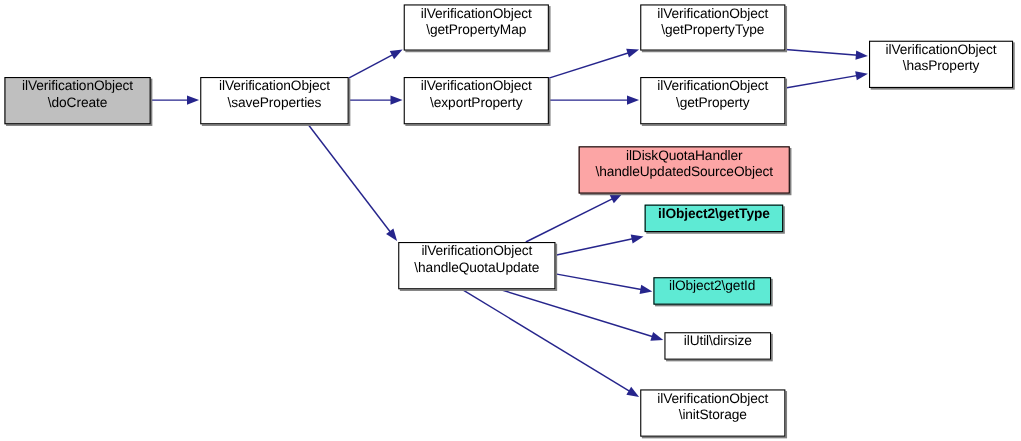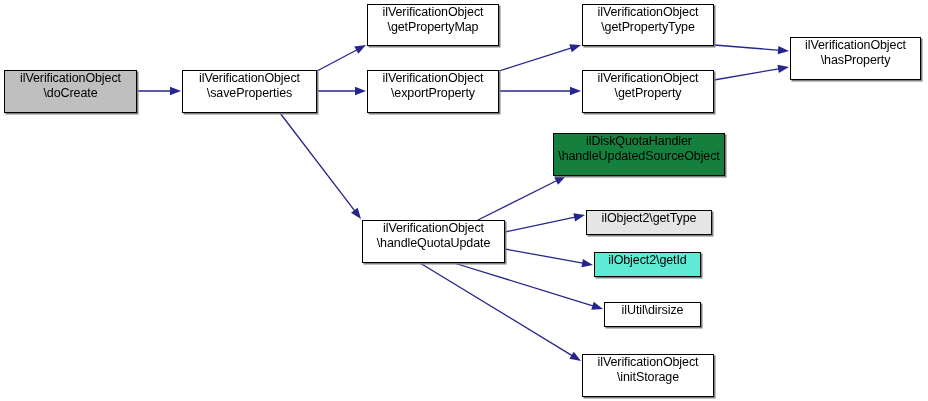--- a/index.html
+++ b/index.html
@@ -116,20 +116,20 @@
     <div class="node" style="left: 367px; top: 70px; width: 132px; height: 43px; background: rgb(255, 255, 255); border-color: rgb(0, 0, 0); box-shadow: rgb(128, 128, 128) 1.5px 1.5px 0px 0px;"><span class="node-label">ilVerificationObject
 \exportProperty</span></div>
     <div class="node" style="left: 582px; top: 4px; width: 132px; height: 42px; background: rgb(255, 255, 255); border-color: rgb(0, 0, 0); box-shadow: rgb(128, 128, 128) 1.5px 1.5px 0px 0px;"><span class="node-label">ilVerificationObject
 \getPropertyType</span></div>
     <div class="node" style="left: 582px; top: 70px; width: 132px; height: 43px; background: rgb(255, 255, 255); border-color: rgb(0, 0, 0); box-shadow: rgb(128, 128, 128) 1.5px 1.5px 0px 0px;"><span class="node-label">ilVerificationObject
 \getProperty</span></div>
     <div class="node" style="left: 790px; top: 37px; width: 131px; height: 43px; background: rgb(255, 255, 255); border-color: rgb(0, 0, 0); box-shadow: rgb(128, 128, 128) 1.5px 1.5px 0px 0px;"><span class="node-label">ilVerificationObject
 \hasProperty</span></div>
     <div class="node" style="left: 362px; top: 220px; width: 143px; height: 43px; background: rgb(255, 255, 255); border-color: rgb(0, 0, 0); box-shadow: rgb(128, 128, 128) 1.5px 1.5px 0px 0px;"><span class="node-label">ilVerificationObject
 \handleQuotaUpdate</span></div>
-    <div class="node" style="left: 553px; top: 133px; width: 172px; height: 43px; background: #15803d; border-color: rgb(0, 0, 0); box-shadow: rgb(128, 128, 128) 1.5px 1.5px 0px 0px;"><span class="node-label">ilDiskQuotaHandler
+    <div class="node" style="left: 526px; top: 133px; width: 192px; height: 43px; background: #fca5a5; border-color: rgb(0, 0, 0); box-shadow: rgb(128, 128, 128) 1.5px 1.5px 0px 0px;"><span class="node-label">ilDiskQuotaHandler
 \handleUpdatedSourceObject</span></div>
-    <div class="node" style="left: 586px; top: 210px; width: 126px; height: 25px; background: #e5e5e5; border-color: rgb(0, 0, 0); box-shadow: rgb(128, 128, 128) 1.5px 1.5px 0px 0px;"><span class="node-label">ilObject2\getType</span></div>
+    <div class="node" style="left: 586px; top: 186px; width: 126px; height: 25px; background: #5eead4; border-color: rgb(0, 0, 0); box-shadow: rgb(128, 128, 128) 1.5px 1.5px 0px 0px; font-weight: bold;"><span class="node-label">ilObject2\getType</span></div>
     <div class="node" style="left: 594px; top: 252px; width: 107px; height: 25px; background: #5eead4; border-color: rgb(0, 0, 0); box-shadow: rgb(128, 128, 128) 1.5px 1.5px 0px 0px;"><span class="node-label">ilObject2\getId</span></div>
     <div class="node" style="left: 604px; top: 302px; width: 97px; height: 25px; background: rgb(255, 255, 255); border-color: rgb(0, 0, 0); box-shadow: rgb(128, 128, 128) 1.5px 1.5px 0px 0px;"><span class="node-label">ilUtil\dirsize</span></div>
     <div class="node" style="left: 582px; top: 354px; width: 132px; height: 43px; background: rgb(255, 255, 255); border-color: rgb(0, 0, 0); box-shadow: rgb(128, 128, 128) 1.5px 1.5px 0px 0px;"><span class="node-label">ilVerificationObject
 \initStorage</span></div>
   </div>
 
 </body></html>

